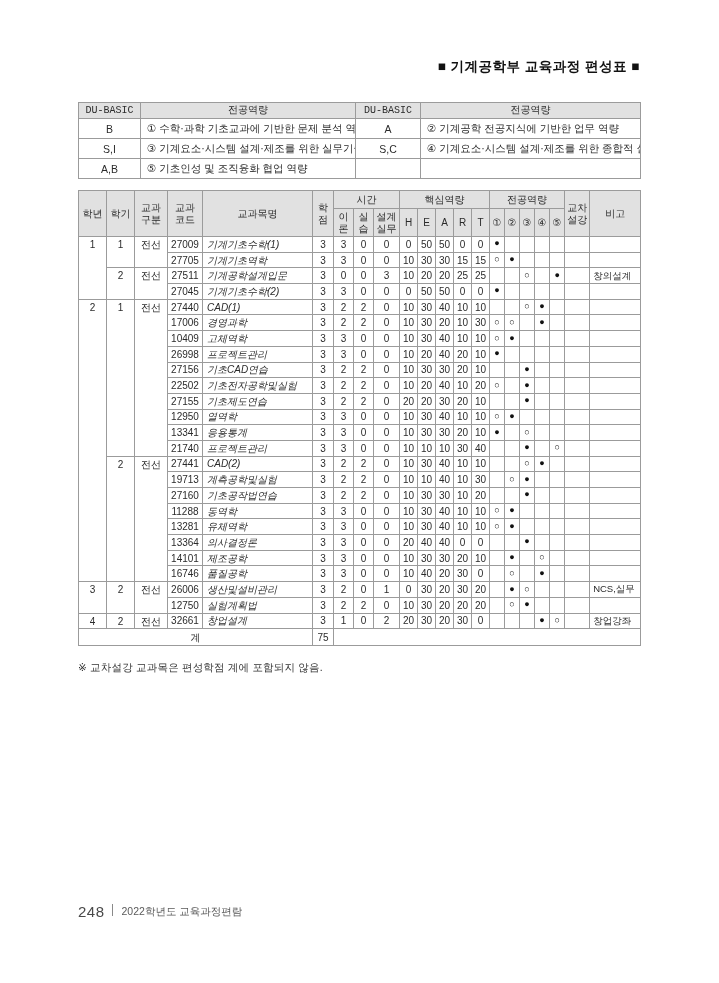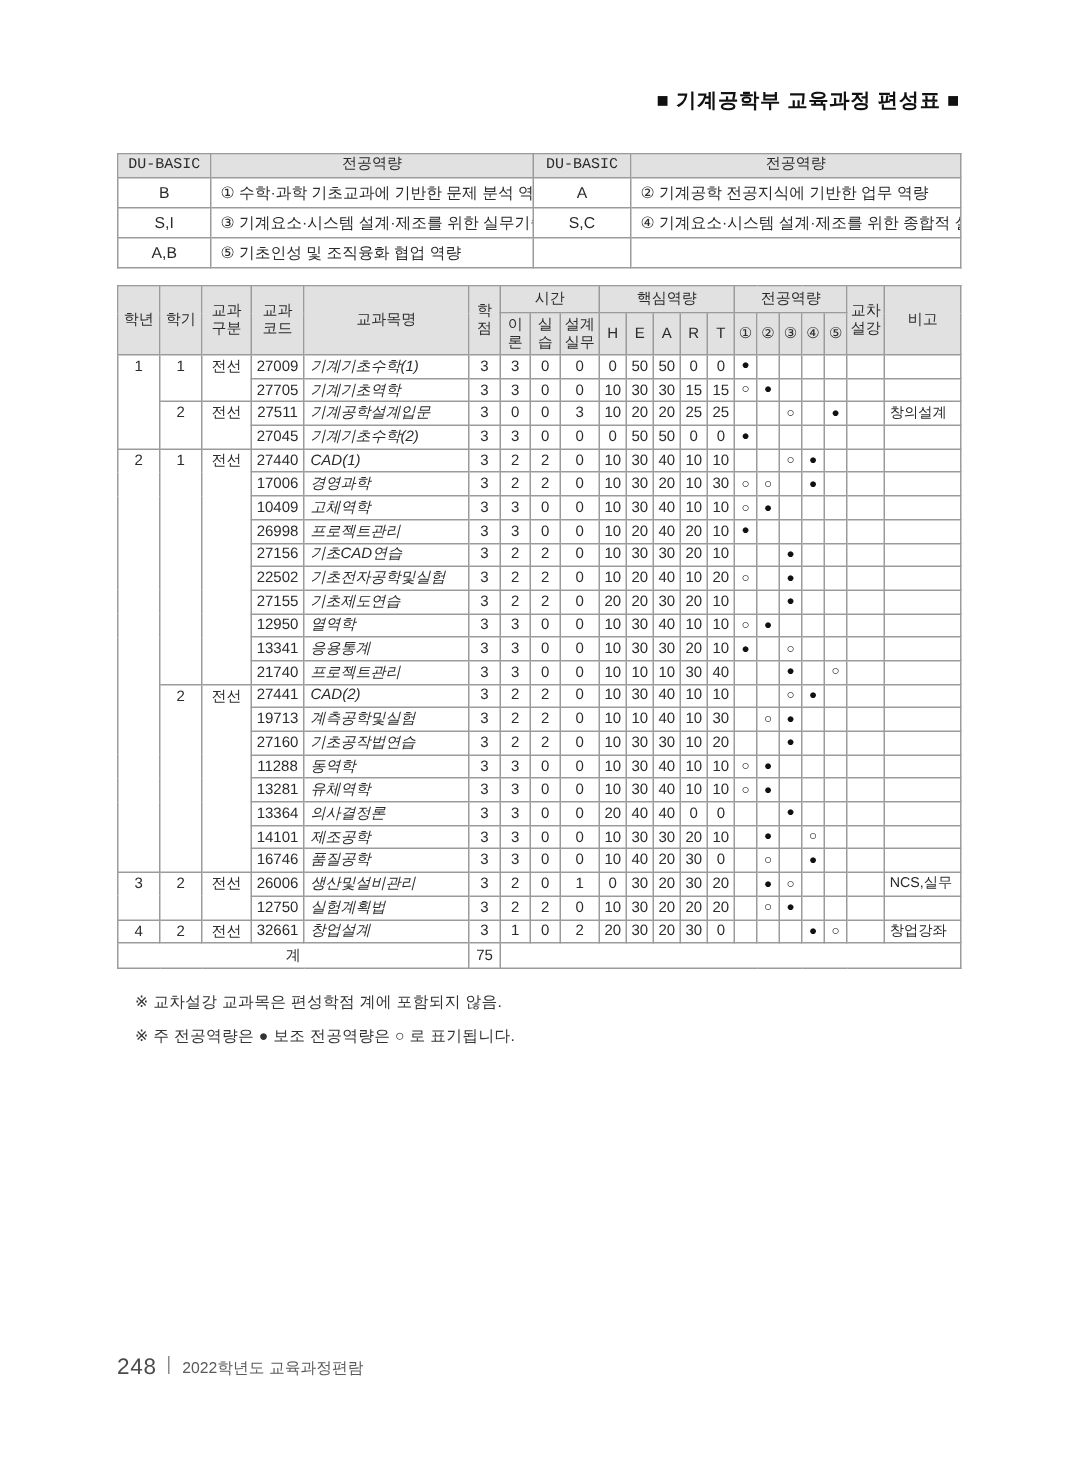--- a/index.html
+++ b/index.html
@@ -59,21 +59,21 @@
   }
   .main-table td.name { text-align: left; padding-left: 4px; font-style: italic; }
   .main-table td.remark { text-align: left; padding-left: 3px; font-size: 9.5px; }
   .main-table td.grp { vertical-align: top; padding-top: 2px; }
   .main-table td.dot { font-size: 9px; color: #111; }
   .main-table tfoot td { height: 17px; }
   .main-table .total-label { text-align: center; }
 
   .notes { margin-top: 15px; }
   .note {
-    margin: 0 0 9px 12px;
+    margin: 0 0 9px 0;
     font-size: 10.5px;
     color: #333;
     letter-spacing: 0.2px;
   }
 
   .footer {
     position: absolute; left: 78px; top: 903px;
     display: flex; align-items: center;
     white-space: nowrap;
     text-align: right;
@@ -712,21 +712,20 @@
       <tr>
         <td colspan="5" class="total-label">계</td>
         <td>75</td>
         <td colspan="15"></td>
       </tr>
     </tfoot>
   </table>
 
   <div class="notes">
     <p class="note">※  교차설강 교과목은 편성학점 계에 포함되지 않음.</p>
-    <p class="note">※  주 전공역량은 ● 보조 전공역량은 ○ 로 표기됩니다.</p>
   </div>
 
 </div>
 
 <div class="footer">
   <span class="pagenum">248</span>
   <span class="sep"></span>
   <span class="booktitle">2022학년도  교육과정편람</span>
 </div>
 

